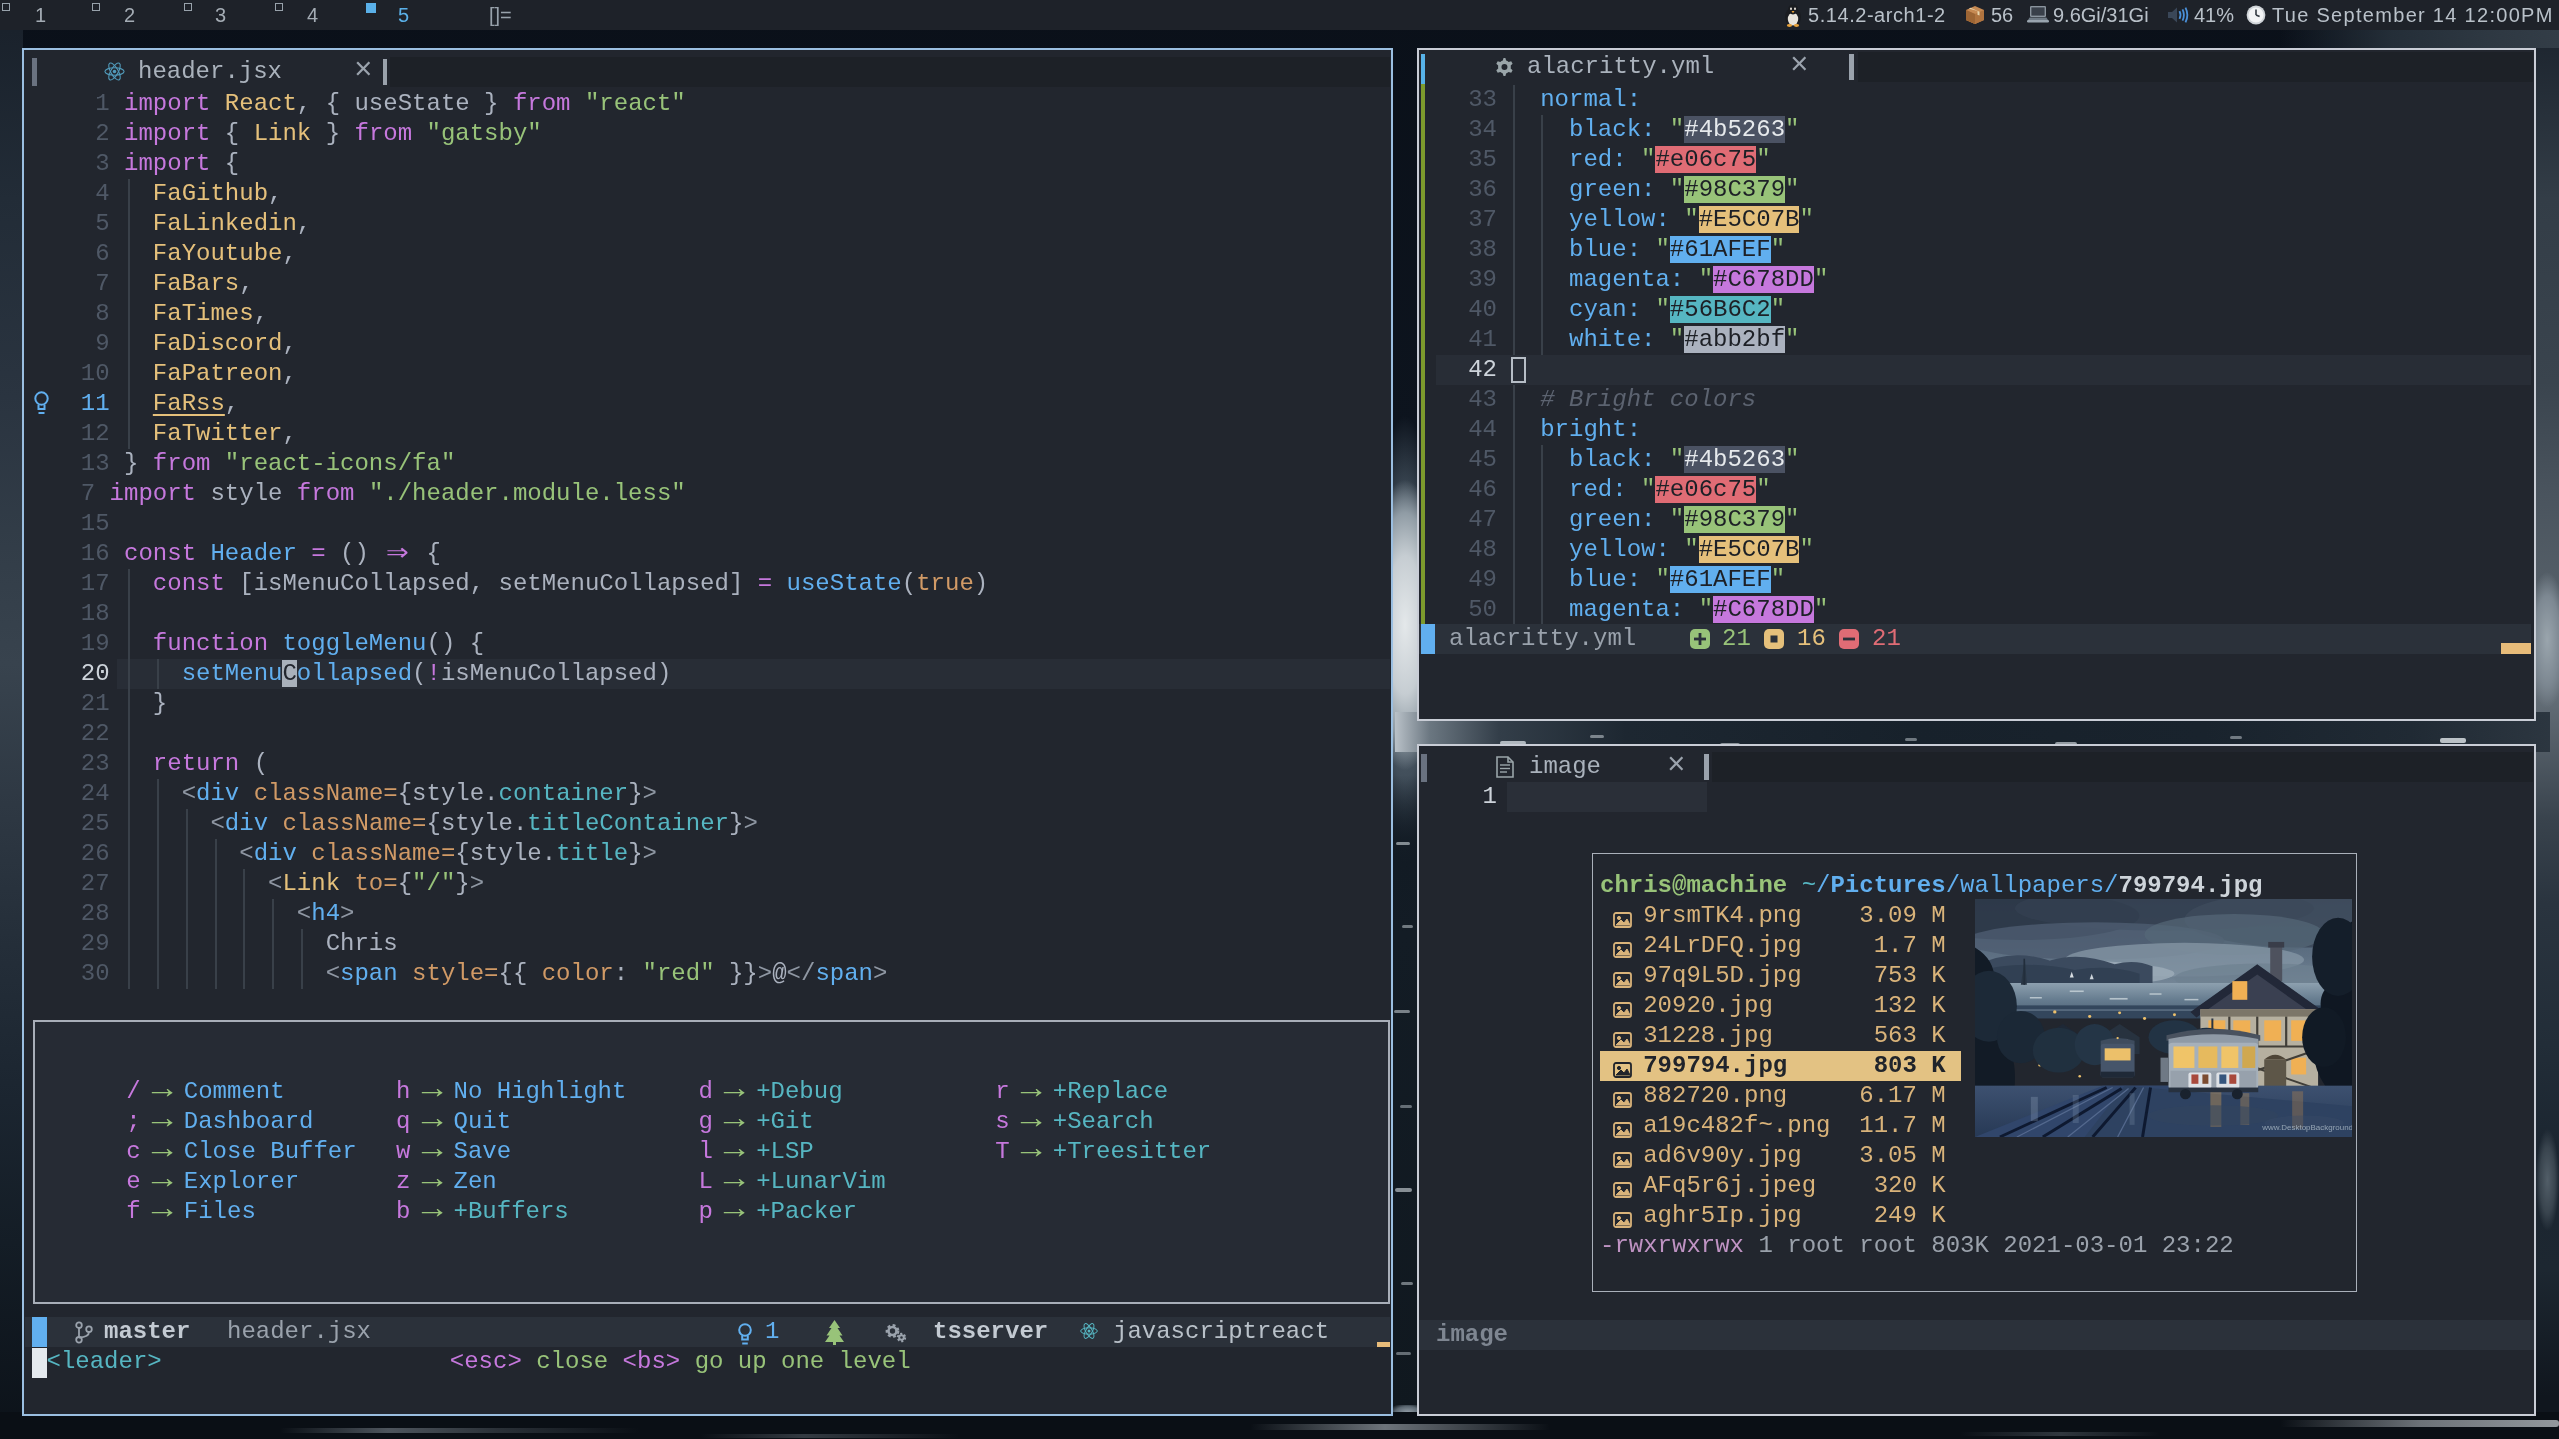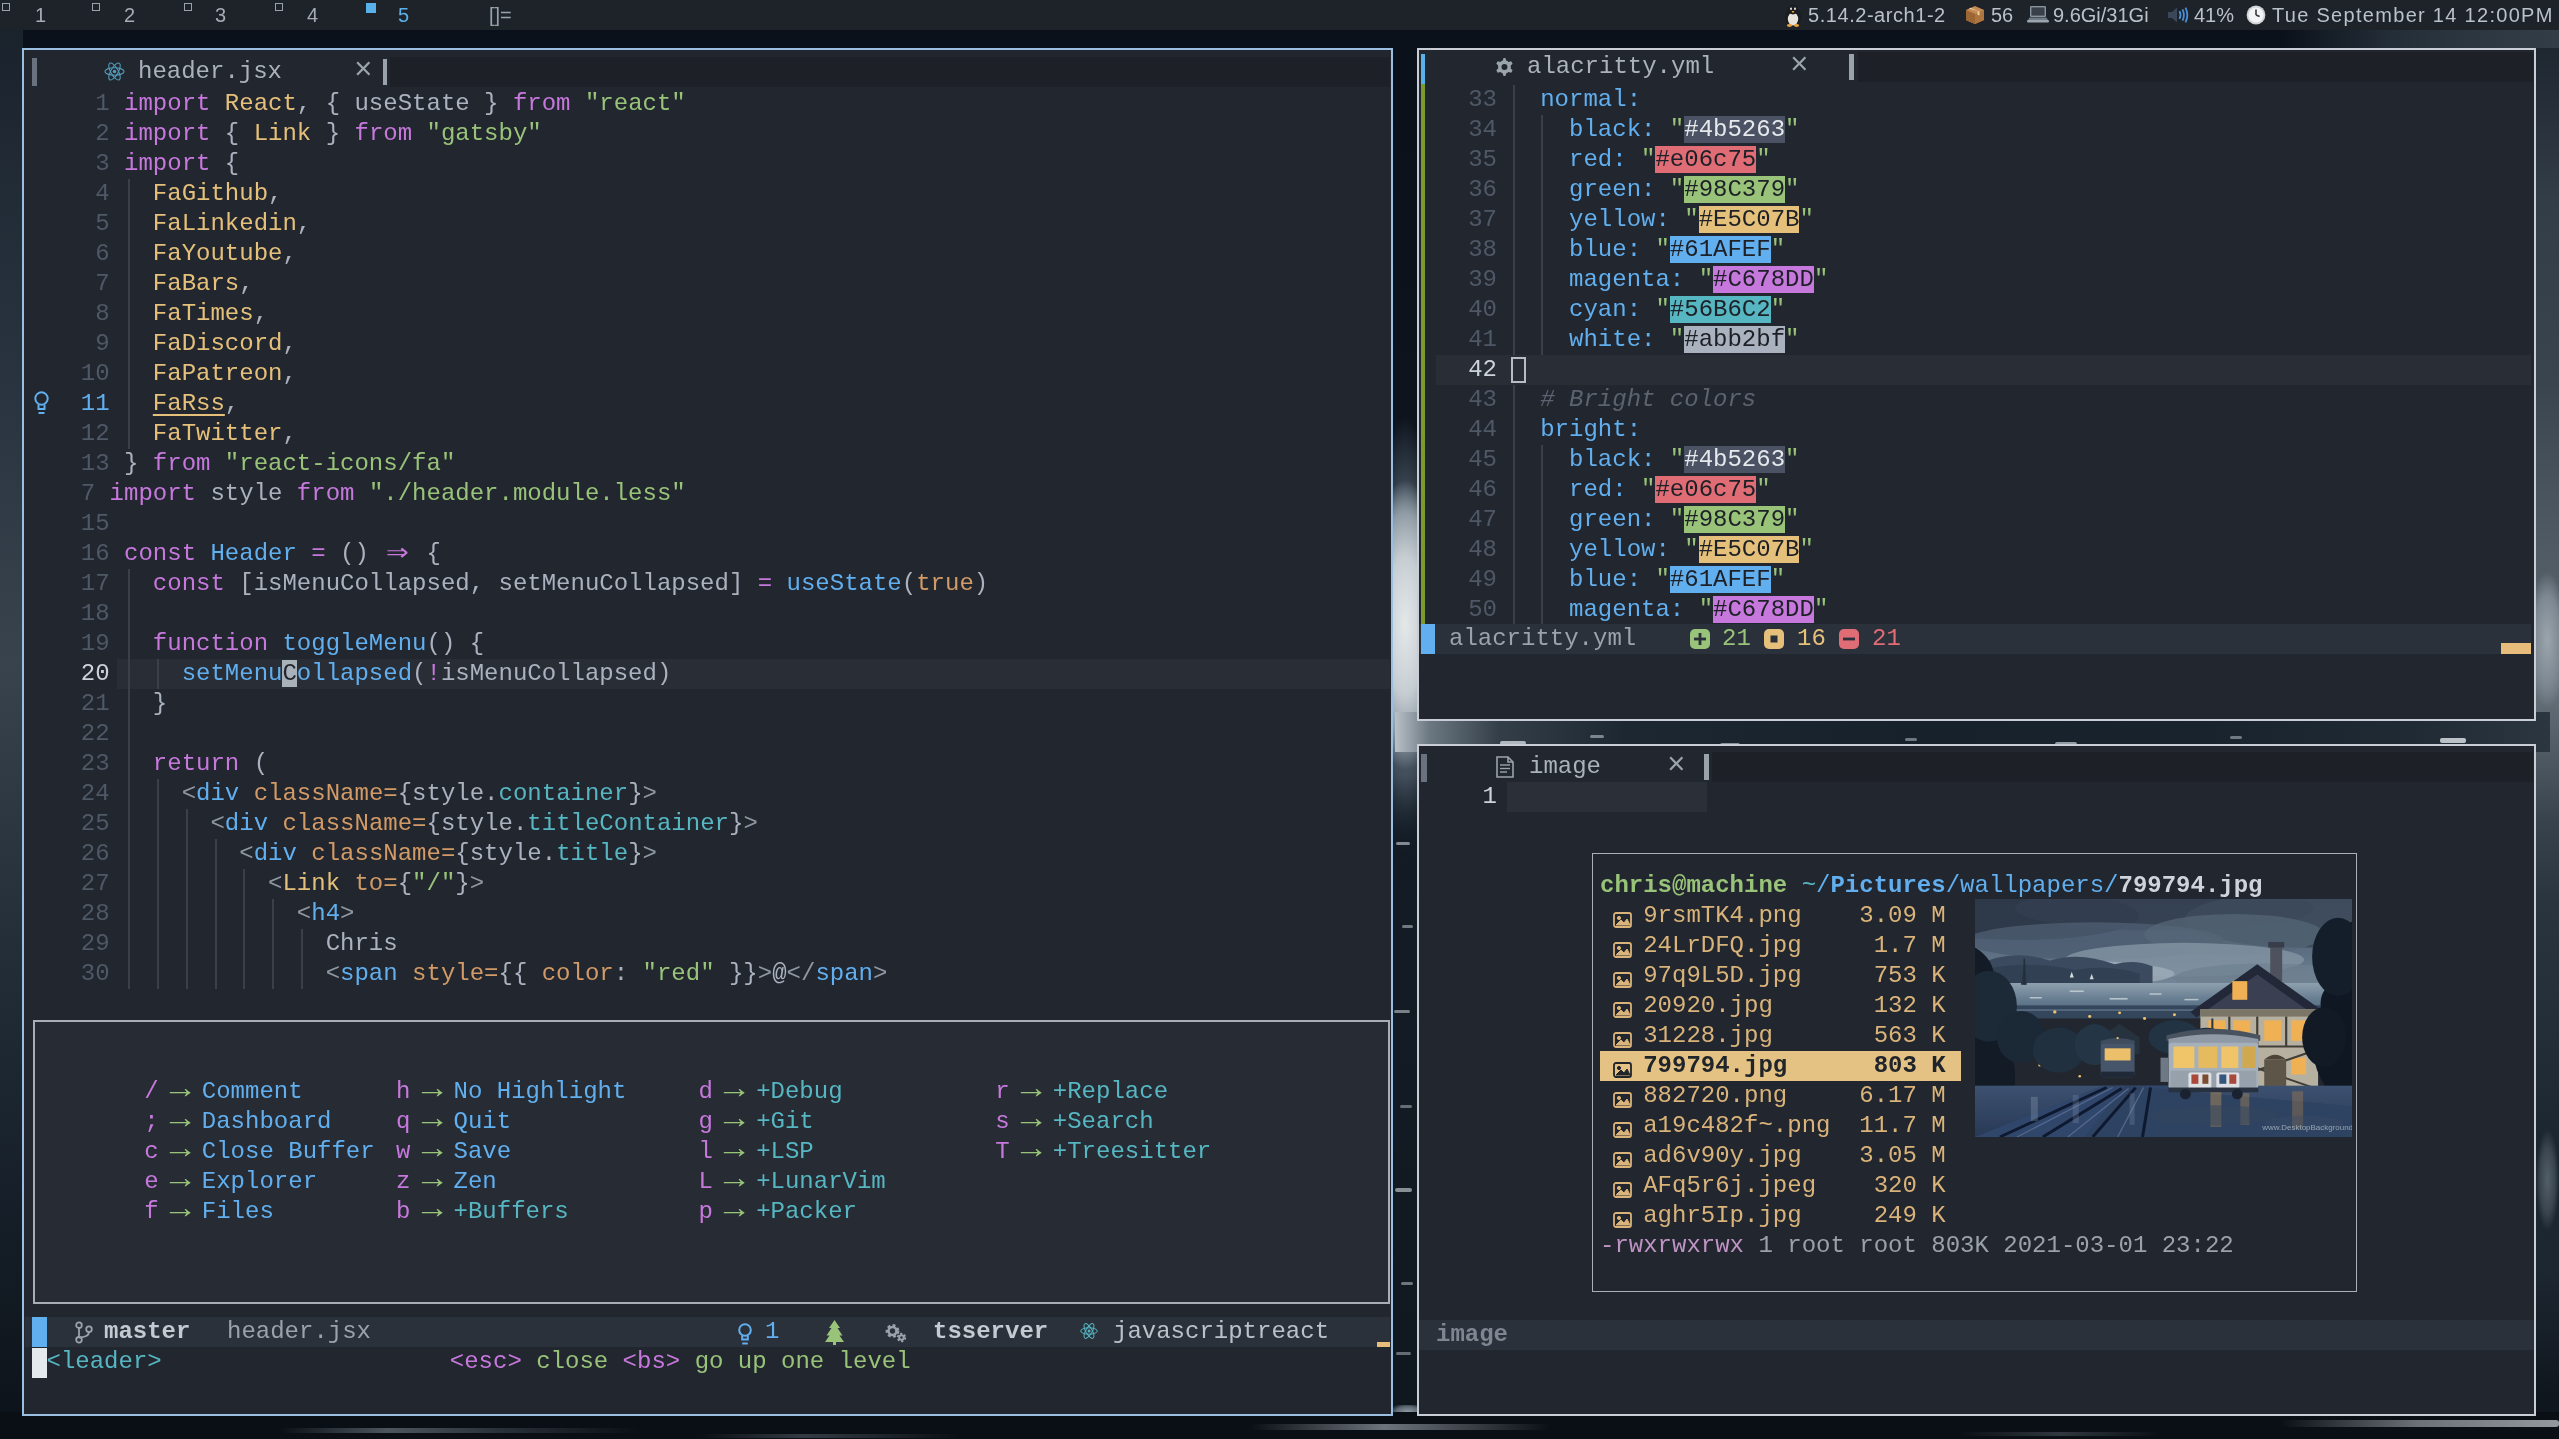--- a/index.html
+++ b/index.html
@@ -181,21 +181,21 @@
 <div class="abs" style="left:33px;top:390px;">
 <svg width="17" height="26" viewBox="0 0 17 26">
       <g stroke="#61afef" stroke-width="2" fill="none">
         <circle cx="8.5" cy="8.5" r="6.2"></circle>
         <path d="M5.5 14.5 L5.5 19 L11.5 19 L11.5 14.5"></path>
         <line x1="5.5" y1="23" x2="11.5" y2="23"></line>
       </g>
     </svg></div>
 
 <div class="abs" style="left:33px;top:1019.6px;width:1357px;height:284.5px;background:#262b34;border:2px solid #a8aeb8;"></div>
-<pre class="abs" style="left:126.2px;top:1077px;margin-left:18px;"><span class="p">/</span> <span class="g arr">→</span> <span class="b">Comment</span>
+<pre class="abs" style="left:126.2px;top:1077px;"><span class="p">/</span> <span class="g arr">→</span> <span class="b">Comment</span>
 <span class="p">;</span> <span class="g arr">→</span> <span class="b">Dashboard</span>
 <span class="p">c</span> <span class="g arr">→</span> <span class="b">Close Buffer</span>
 <span class="p">e</span> <span class="g arr">→</span> <span class="b">Explorer</span>
 <span class="p">f</span> <span class="g arr">→</span> <span class="b">Files</span></pre>
 <pre class="abs" style="left:395.9px;top:1077px;"><span class="p">h</span> <span class="g arr">→</span> <span class="b">No Highlight</span>
 <span class="p">q</span> <span class="g arr">→</span> <span class="b">Quit</span>
 <span class="p">w</span> <span class="g arr">→</span> <span class="b">Save</span>
 <span class="p">z</span> <span class="g arr">→</span> <span class="b">Zen</span>
 <span class="p">b</span> <span class="g arr">→</span> <span class="c">+Buffers</span></pre>
 <pre class="abs" style="left:698.5px;top:1077px;"><span class="p">d</span> <span class="g arr">→</span> <span class="c">+Debug</span>

